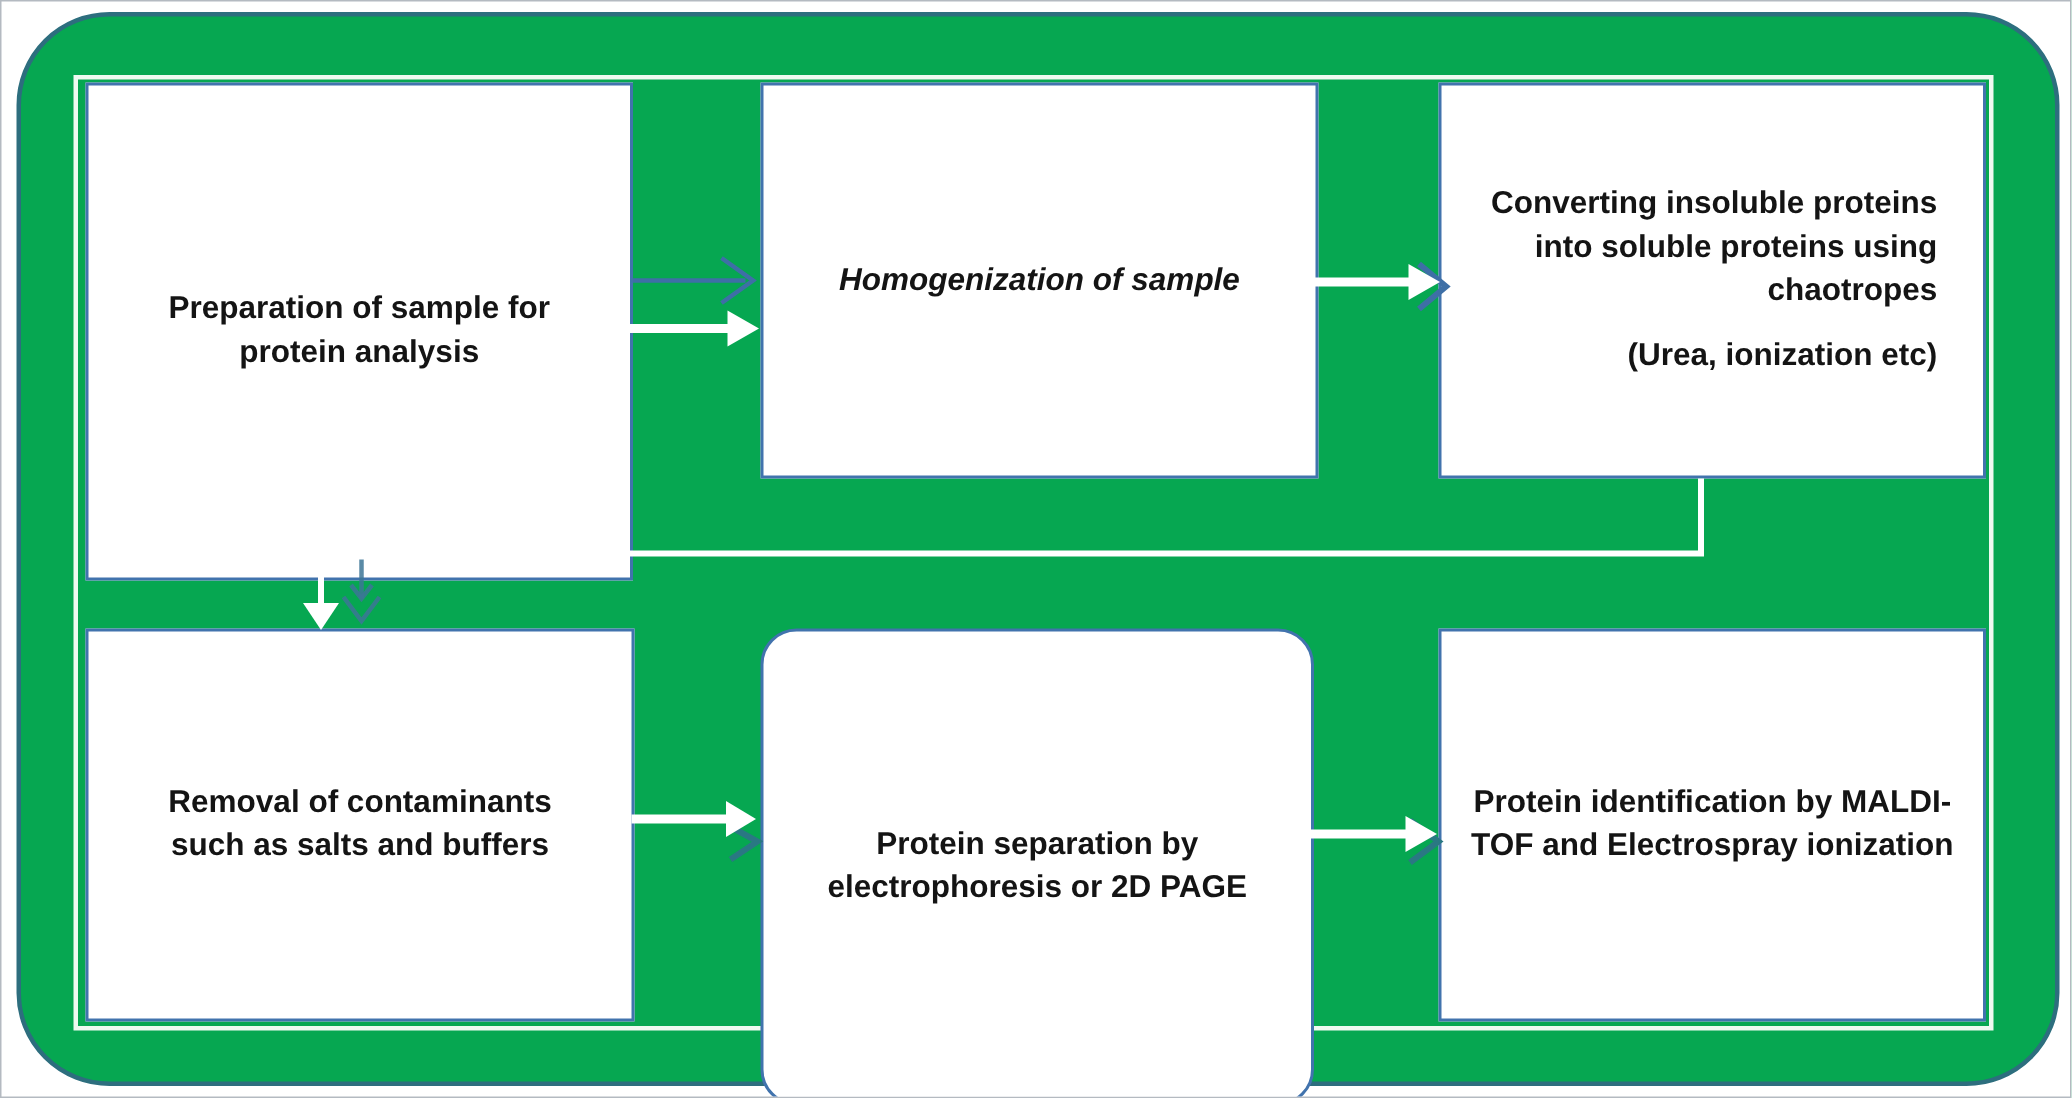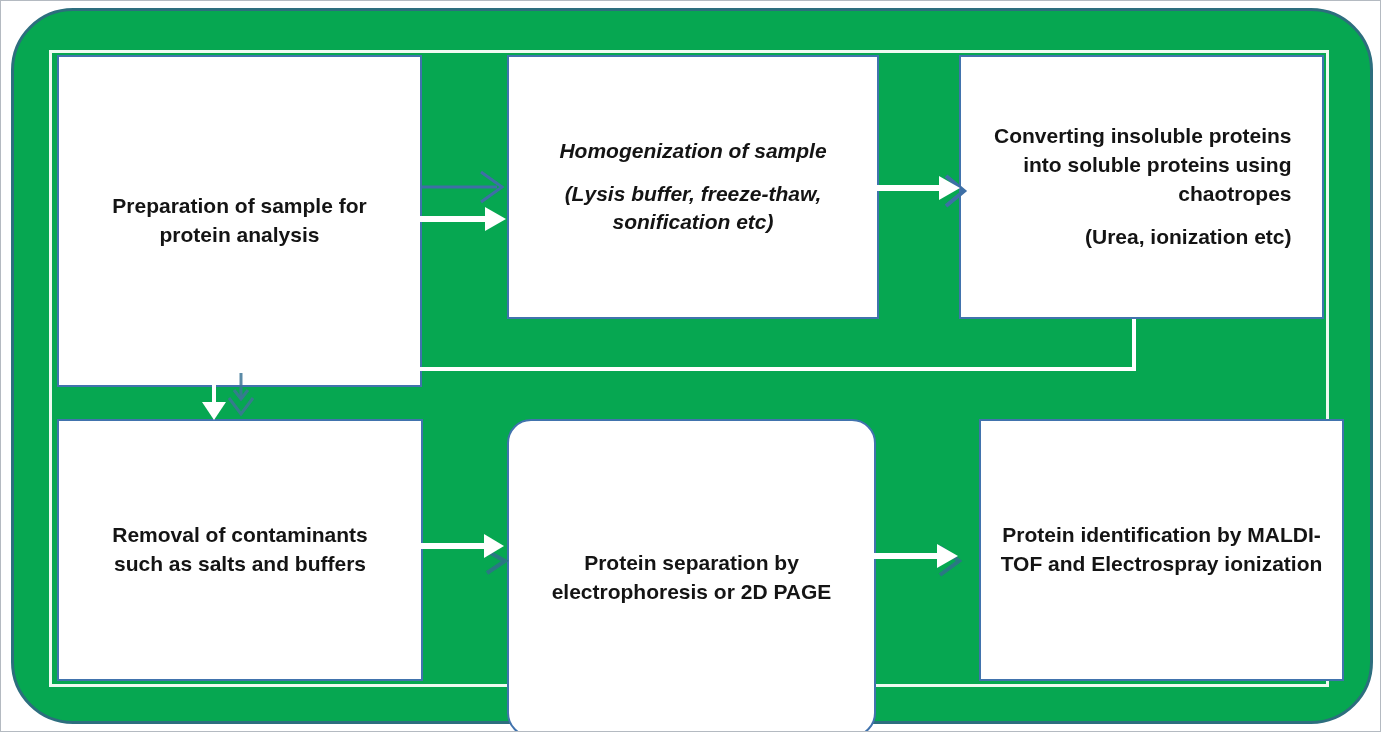--- a/index.html
+++ b/index.html
@@ -23,21 +23,21 @@
     text-align:center;color:#141414;font-weight:700;font-size:21px;line-height:1.38;
   }
   .box .inner{display:block;}
   .box .sub{display:block;margin-top:14px;}
   .box .sub:empty{display:none;margin:0;}
   .b1{left:56px;top:54px;width:365px;height:332px;}
   .b2{left:506px;top:54px;width:372px;height:264px;font-style:italic;}
   .b3{left:958px;top:54px;width:365px;height:264px;text-align:right;}
   .b4{left:56px;top:418px;width:366px;height:262px;}
   .b5{left:506px;top:418px;width:369px;height:318px;border-radius:24px;}
-  .b6{left:978px;top:418px;width:365px;height:262px;}
+  .b6{left:958px;top:418px;width:365px;height:262px;}
   .b1 .inner{max-width:300px;}
   .b2 .inner{max-width:330px;}
   .b3 .inner{max-width:300px;}
   .b4 .inner{max-width:310px;text-align:center;}
   .b5 .inner{max-width:300px;}
   .b6 .inner{max-width:335px;}
   svg.arrows{position:absolute;left:0;top:0;pointer-events:none;}
 </style>
 </head>
 <body>
@@ -48,21 +48,20 @@
 
   <div class="box b1">
     <span class="inner">
       <span>Preparation of sample for protein analysis</span>
       
     </span>
   </div>
   <div class="box b2">
     <span class="inner">
       <span>Homogenization of sample</span>
-      <span class="sub">(Lysis buffer, freeze-thaw, sonification etc)</span>
     </span>
   </div>
   <div class="box b3">
     <span class="inner">
       <span>Converting insoluble proteins into soluble proteins using chaotropes</span>
       <span class="sub">(Urea, ionization etc)</span>
     </span>
   </div>
   <div class="box b4">
     <span class="inner">

